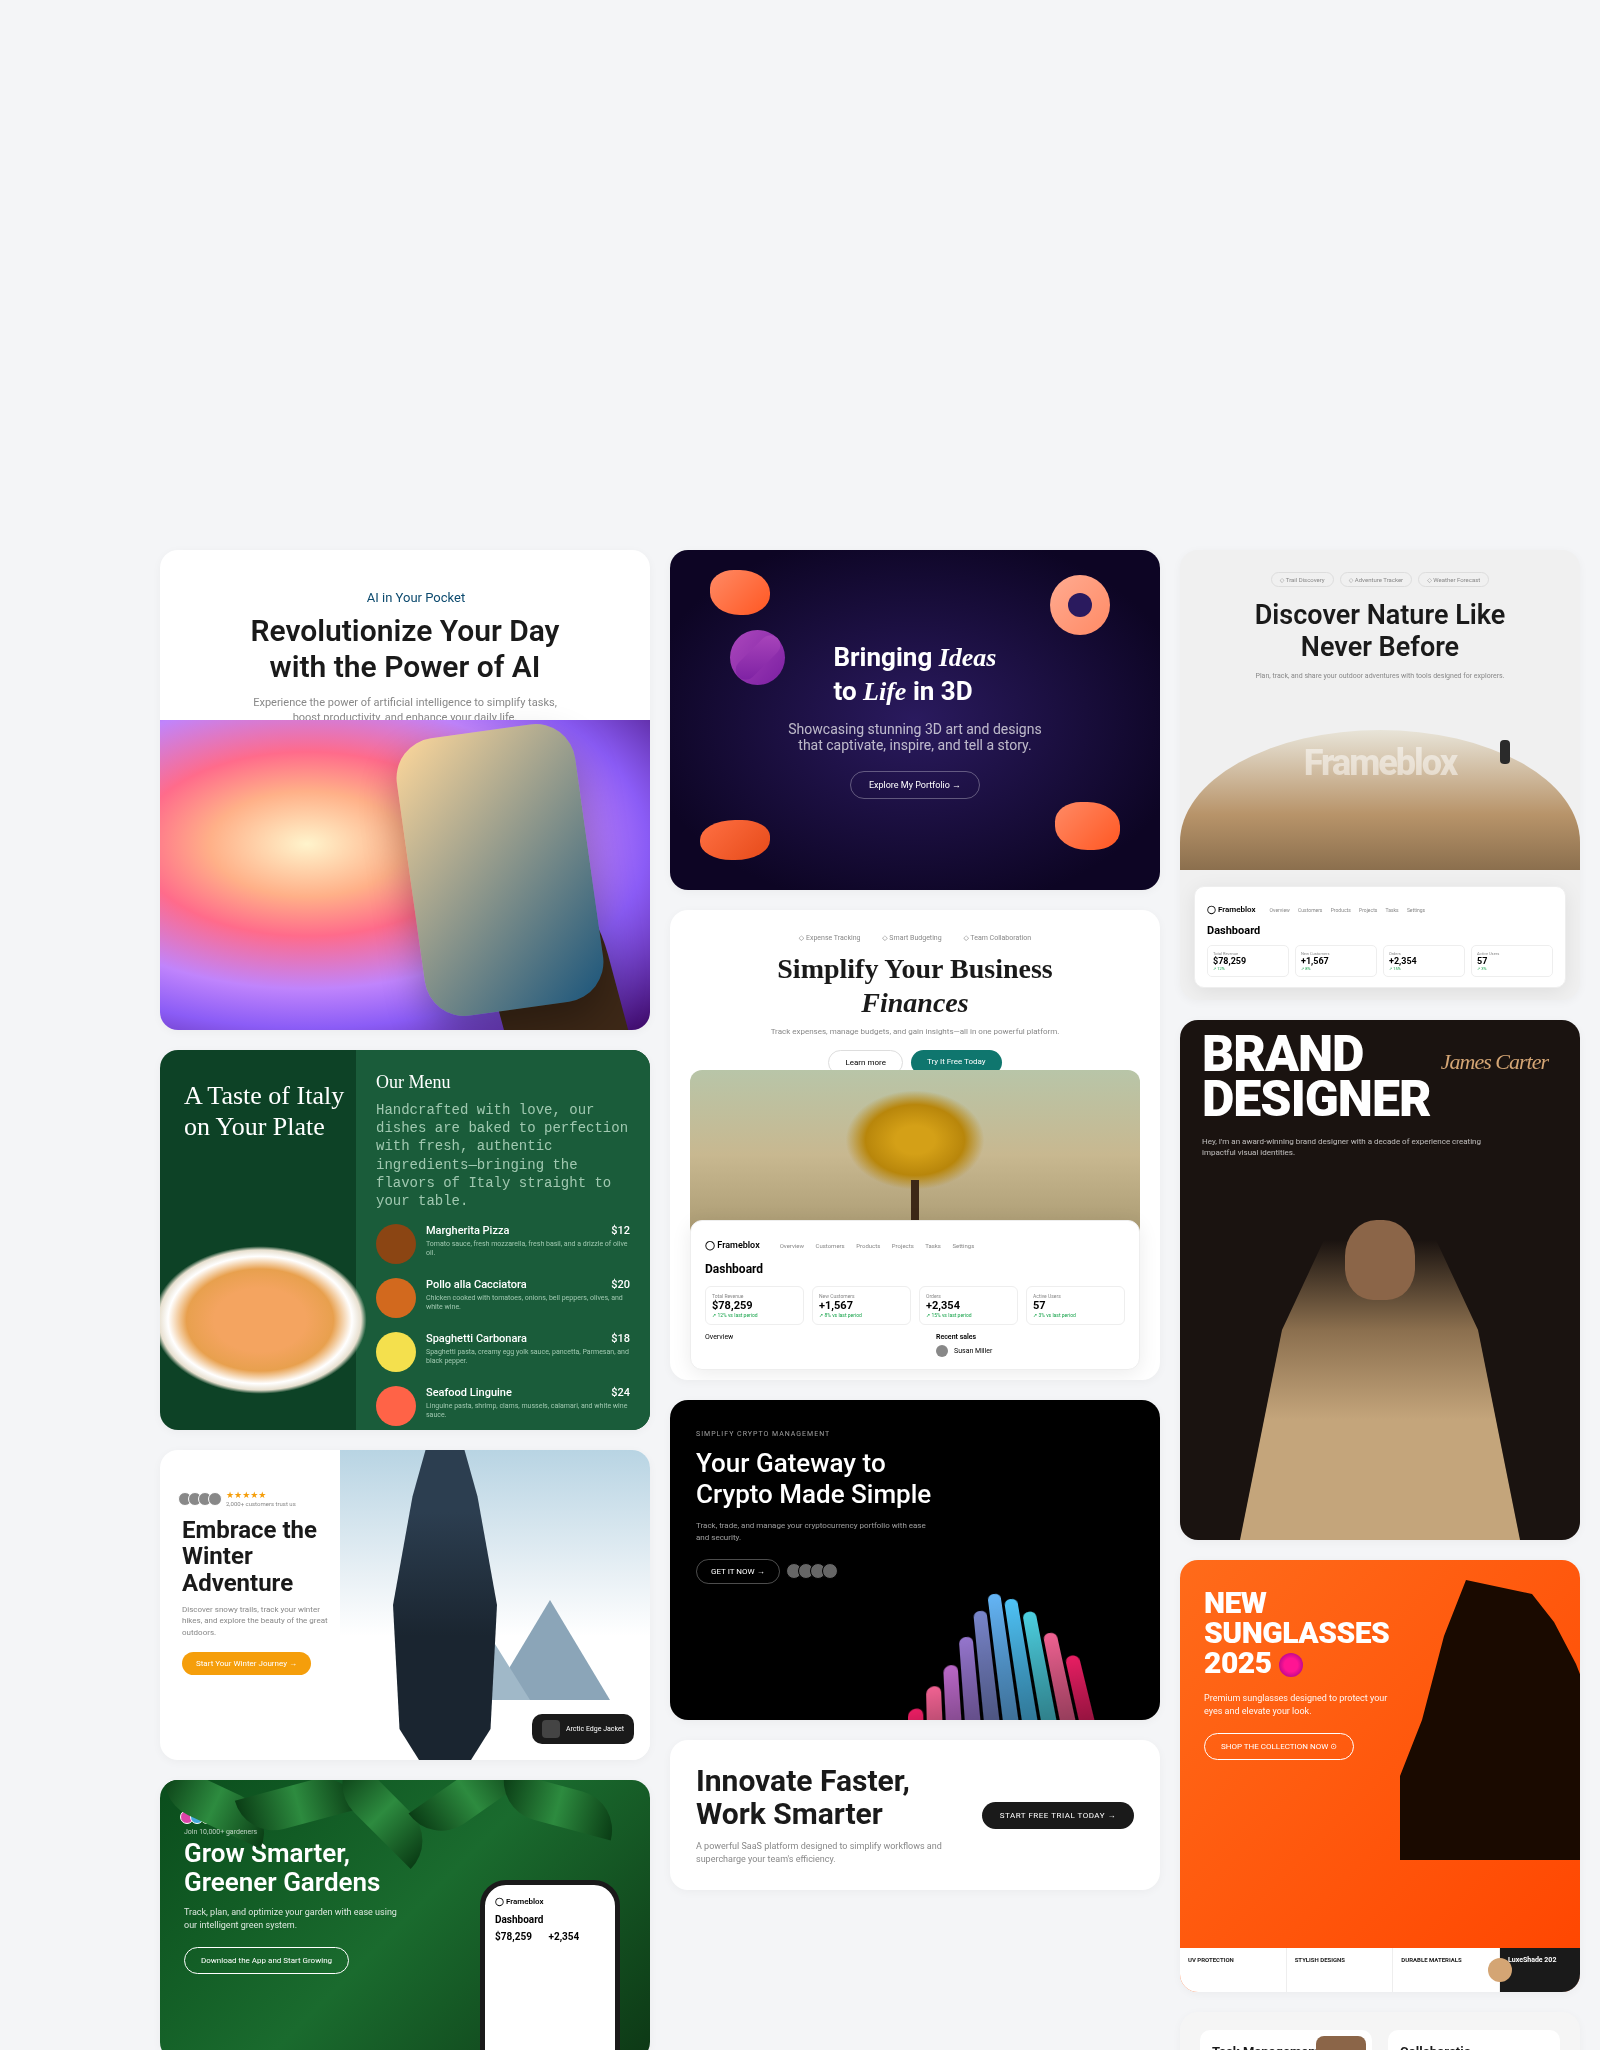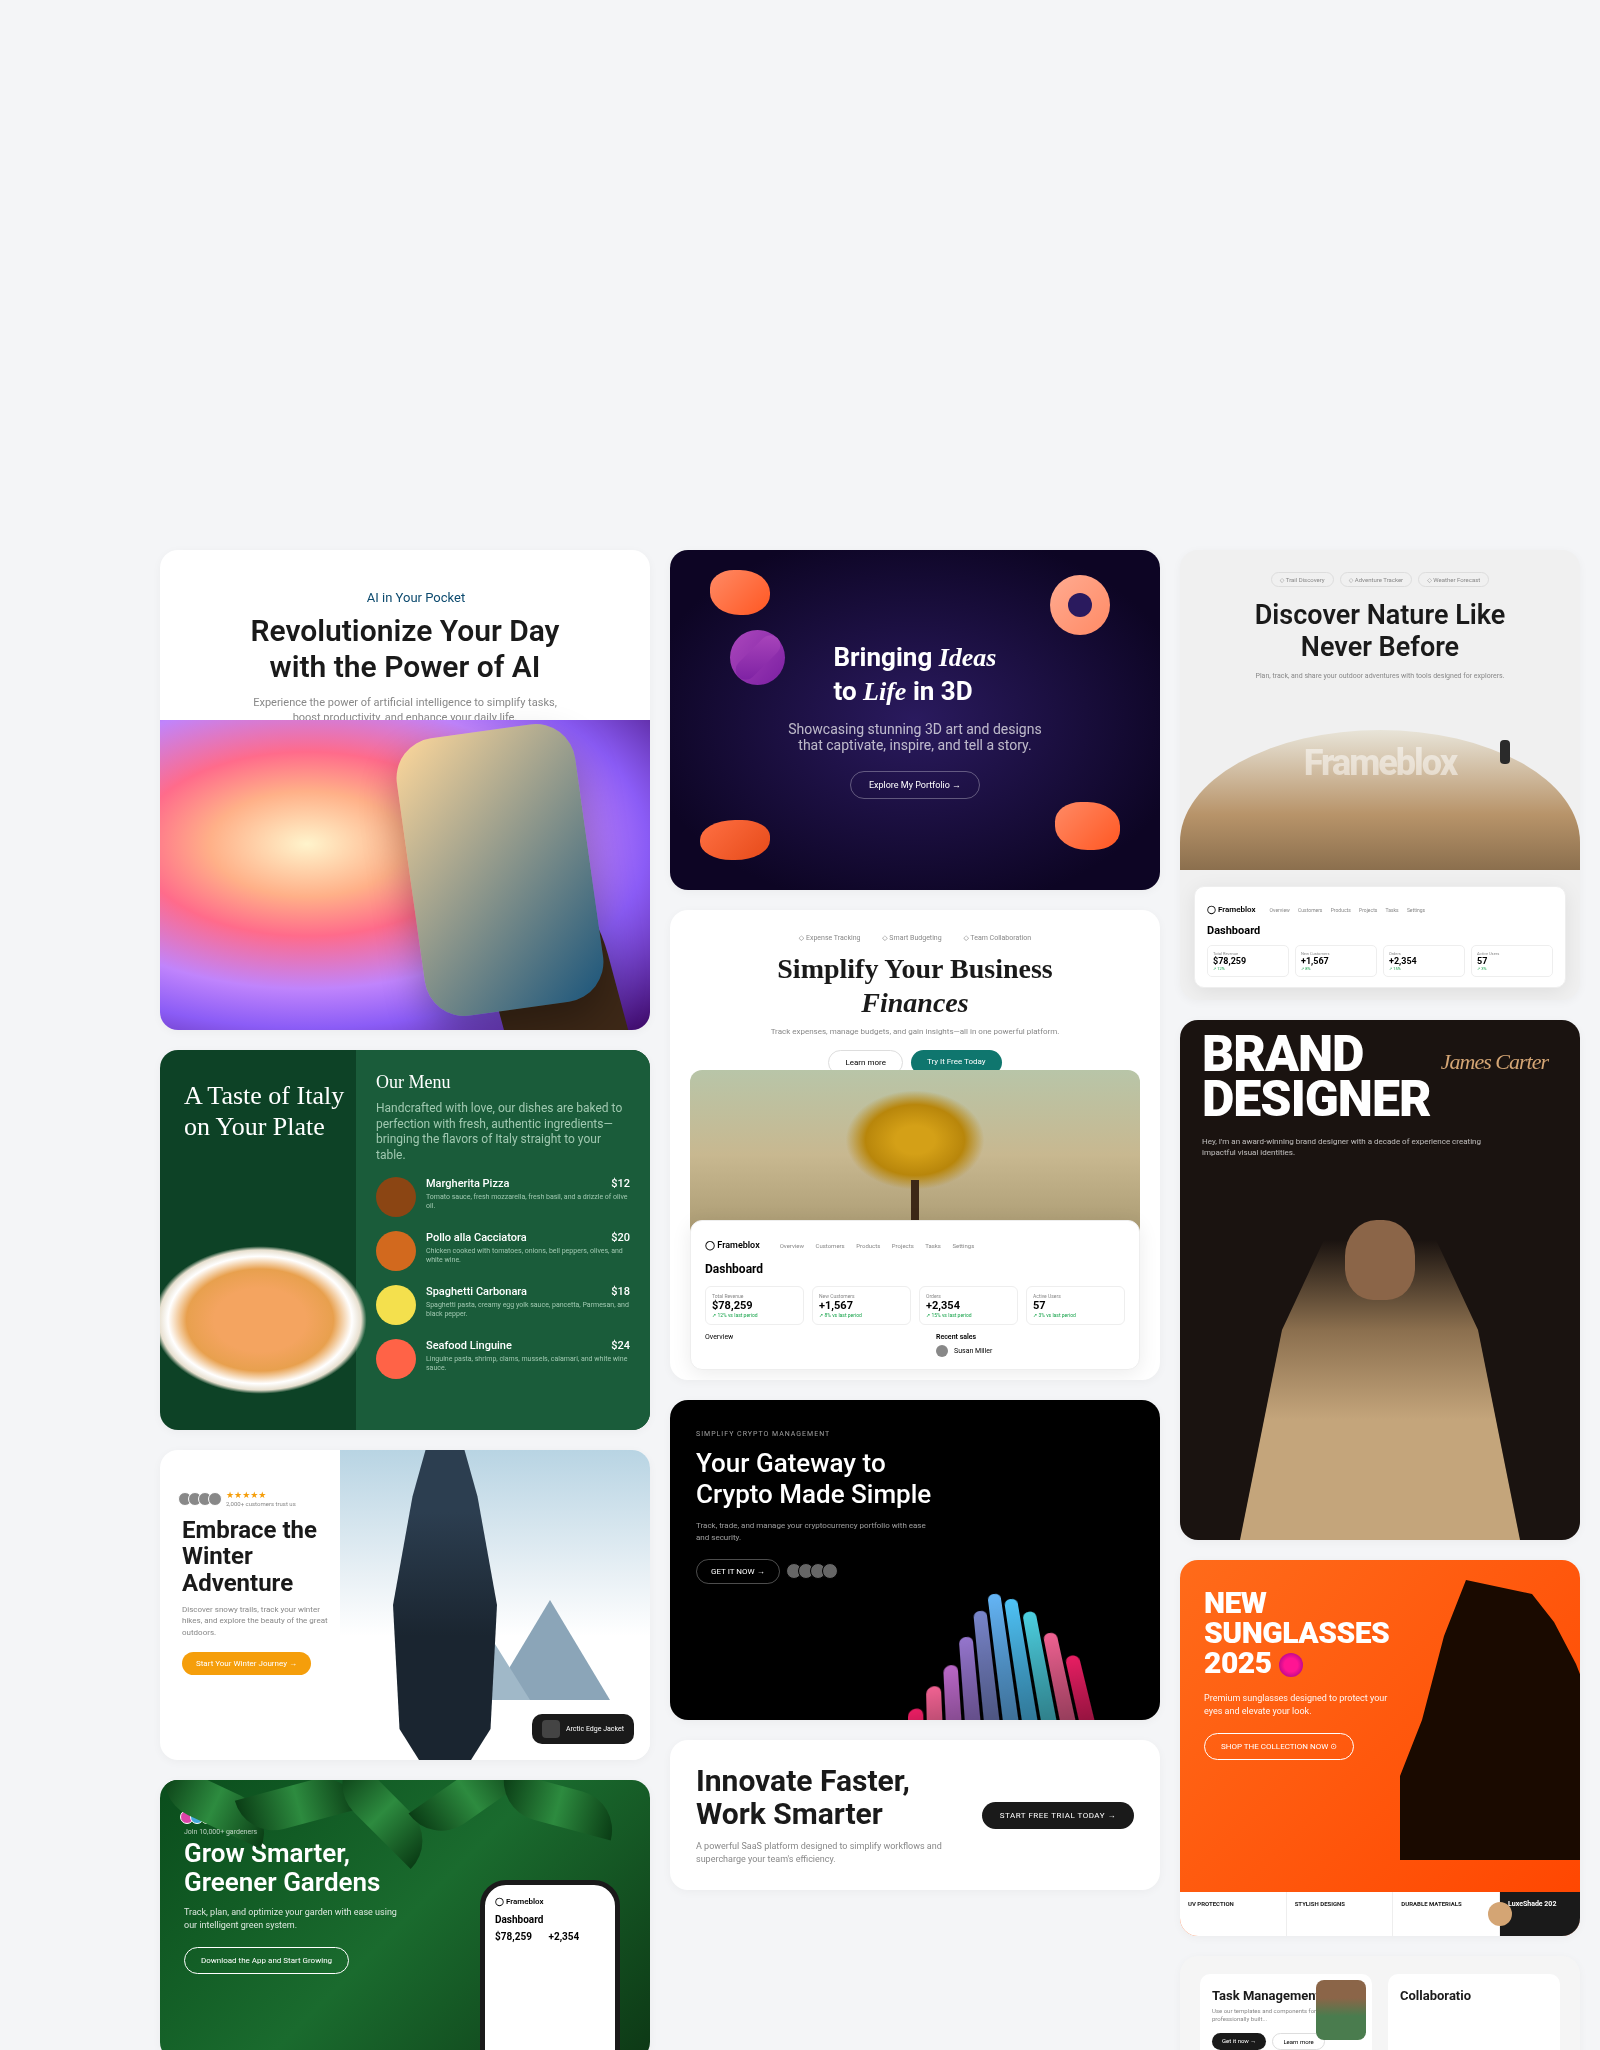--- a/index.html
+++ b/index.html
@@ -50,21 +50,21 @@
 .c2 { height: 380px; background: #0d4226; color:#fff; display:flex; }
 .c2 .left { width:40%; padding:30px 0 0 24px; position:relative; }
 .c2 .left h2 { font-size:26px; font-weight:500; font-family: Georgia, serif; line-height:1.2; }
 .c2 .plate {
   position:absolute; bottom:20px; left:-30px; width:260px; height:180px;
   background: radial-gradient(ellipse at center, #f4a460 25%, #e8a04e 40%, #fff 50%, #e8e0d0 55%, transparent 58%);
   border-radius: 50%;
 }
 .c2 .right { width:60%; background:#1a5c3a; padding:22px 20px; }
 .c2 .right h3 { font-size:18px; font-family: Georgia, serif; font-weight:400; margin-bottom:8px; }
-.c2 .right .menu-sub { font-size:12px; color:#a0c8b0; line-height:1.3; margin-bottom:14px; }
+.c2 .right .menu-sub { font-size:14px; color:#a0c8b0; line-height:1.3; margin-bottom:14px;font-family:Liberation Mono, monospace; }
 .c2 .menu-item { display:flex; gap:10px; margin-bottom:14px; align-items:flex-start; }
 .c2 .menu-img { width:40px; height:40px; border-radius:50%; background:#8b4513; flex-shrink:0; }
 .c2 .menu-item:nth-child(4) .menu-img { background:#d2691e; }
 .c2 .menu-item:nth-child(5) .menu-img { background:#f4e04d; }
 .c2 .menu-item:nth-child(6) .menu-img { background:#ff6347; }
 .c2 .menu-text { flex:1; }
 .c2 .menu-title { font-size:11px; font-weight:500; display:flex; justify-content:space-between; }
 .c2 .menu-desc { font-size:7px; color:#a0c8b0; line-height:1.3; margin-top:3px; }
 
 
@@ -229,21 +229,21 @@
 .c10 .sig { position:absolute; top:20px; right:10px; font-family: cursive; font-size:22px; color:#d4a574; font-weight:400; font-style:italic; }
 .c10 .sub { font-size:8px; opacity:0.7; margin-top:14px; max-width:280px; line-height:1.4; }
 .c10 .person {
   position:absolute; bottom:0; left:50%; transform:translateX(-50%); width:280px; height:300px;
   background: linear-gradient(180deg, transparent 0%, #8b6f4e 30%, #c4a57b 60%);
   clip-path: polygon(30% 0, 70% 0, 85% 30%, 100% 100%, 0 100%, 15% 30%);
 }
 .c10 .head { position:absolute; bottom:240px; left:50%; transform:translateX(-50%); width:70px; height:80px; background:#8b6548; border-radius:45% 45% 40% 40%; }
 
 
-.c11 { height: 376px; background: linear-gradient(135deg, #ff6b1a 0%, #ff4500 100%); color:#fff; padding:28px 24px; position:relative; overflow:hidden; }
+.c11 { height: 432px; background: linear-gradient(135deg, #ff6b1a 0%, #ff4500 100%); color:#fff; padding:28px 24px; position:relative; overflow:hidden; }
 .c11 h2 { font-size:30px; font-weight:900; line-height:1; letter-spacing:-0.5px; }
 .c11 .emoji { display:inline-block; width:24px; height:24px; background:radial-gradient(circle, #ff1493 40%, #8b008b 100%); border-radius:50%; vertical-align:middle; }
 .c11 .sub { font-size:9px; margin-top:14px; max-width:200px; line-height:1.4; opacity:0.95; }
 .c11 .btn { display:inline-block; margin-top:16px; padding:8px 16px; border:1px solid #fff; border-radius:18px; font-size:8px; }
 .c11 .silhouette {
   position:absolute; right:-40px; top:20px; width:220px; height:280px;
   background: #1a0a00;
   clip-path: polygon(30% 0, 60% 5%, 70% 15%, 80% 30%, 90% 50%, 100% 100%, 0 100%, 0 70%, 10% 50%, 20% 20%);
 }
 .c11 .strip { position:absolute; bottom:0; left:0; right:0; height:44px; background:#fff; display:flex; }

